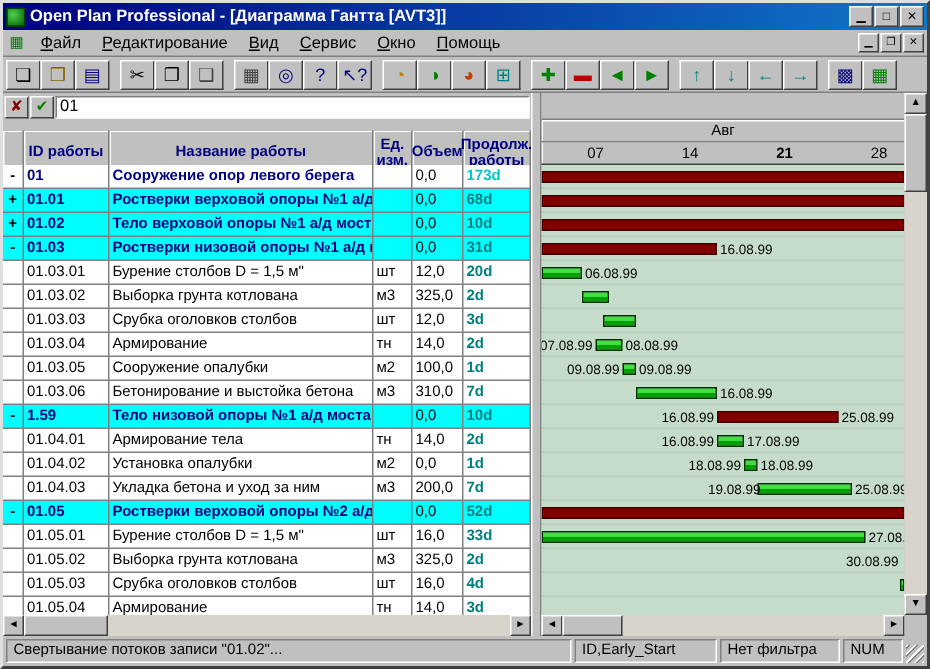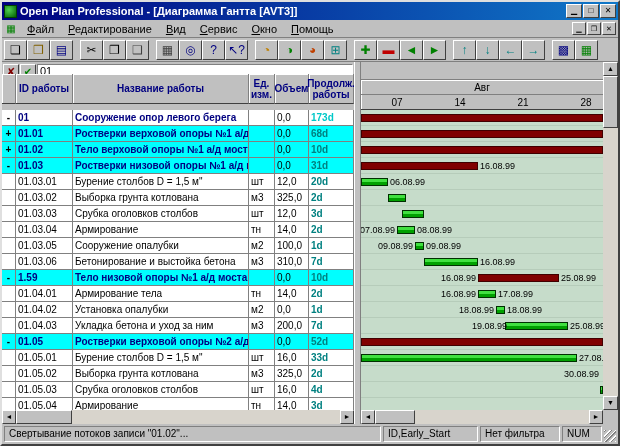--- a/index.html
+++ b/index.html
@@ -38,21 +38,21 @@
   .content { position:absolute; left:0; top:60px; width:616px; height:362px; background:#c0c0c0; }
 
   
   .editbar { position:absolute; left:0; top:0; width:352px; height:18px; background:#c0c0c0; display:flex; align-items:center; padding:1px; }
   .edit-btn { width:16px; height:15px; background:#c0c0c0; border:1px solid; border-color:#fff #404040 #404040 #fff;
     font-size:10px; line-height:13px; text-align:center; flex:none; margin-right:1px; }
   .edit-input { flex:1; height:15px; border:1px solid; border-color:#808080 #fff #fff #808080; background:#fff;
     font-family:"Liberation Sans",sans-serif; font-size:11px; padding:0 2px; }
 
   
-  .hdr { position:absolute; left:0; top:12px; width:300px; height:30px; display:flex; }
+  .hdr { position:absolute; left:0; top:25px; width:300px; height:30px; display:flex; }
   .hcell { background:#c0c0c0; border-right:1px solid #808080; border-bottom:1px solid #404040;
     box-shadow:inset 1px 1px 0 #ffffff; color:#000080; font-weight:bold; font-size:10px;
     display:flex; align-items:center; justify-content:center; text-align:center; white-space:pre-line; height:30px; }
   .c-marker { width:14px; flex:none; }
   .c-id { width:57px; flex:none; }
   .c-name { width:176px; flex:none; }
   .c-unit { width:26px; flex:none; }
   .c-volume { width:34px; flex:none; }
   .c-dur { width:45px; flex:none; }
 
@@ -347,21 +347,21 @@
         </div>
       </div>
 
     <div class="splitter"></div>
 
     <div class="g-blank"></div>
     <div class="g-month">Авг</div>
     <div class="g-dates">
         <span class="tick" style="left: 24px;">07</span>
         <span class="tick" style="left: 87px;">14</span>
-        <span class="tick" style="left: 150px;">21</span>
+        <span class="tick" style="left: 150px; font-weight: bold;">21</span>
         <span class="tick" style="left: 213px;">28</span>
       </div>
 
     <div class="gantt-body">
         <div class="gantt-row">
           <div class="bar bar-summary" style="left: 0px; width: 242px;"></div>
         </div>
         <div class="gantt-row">
           <div class="bar bar-summary" style="left: 0px; width: 242px;"></div>
         </div>

